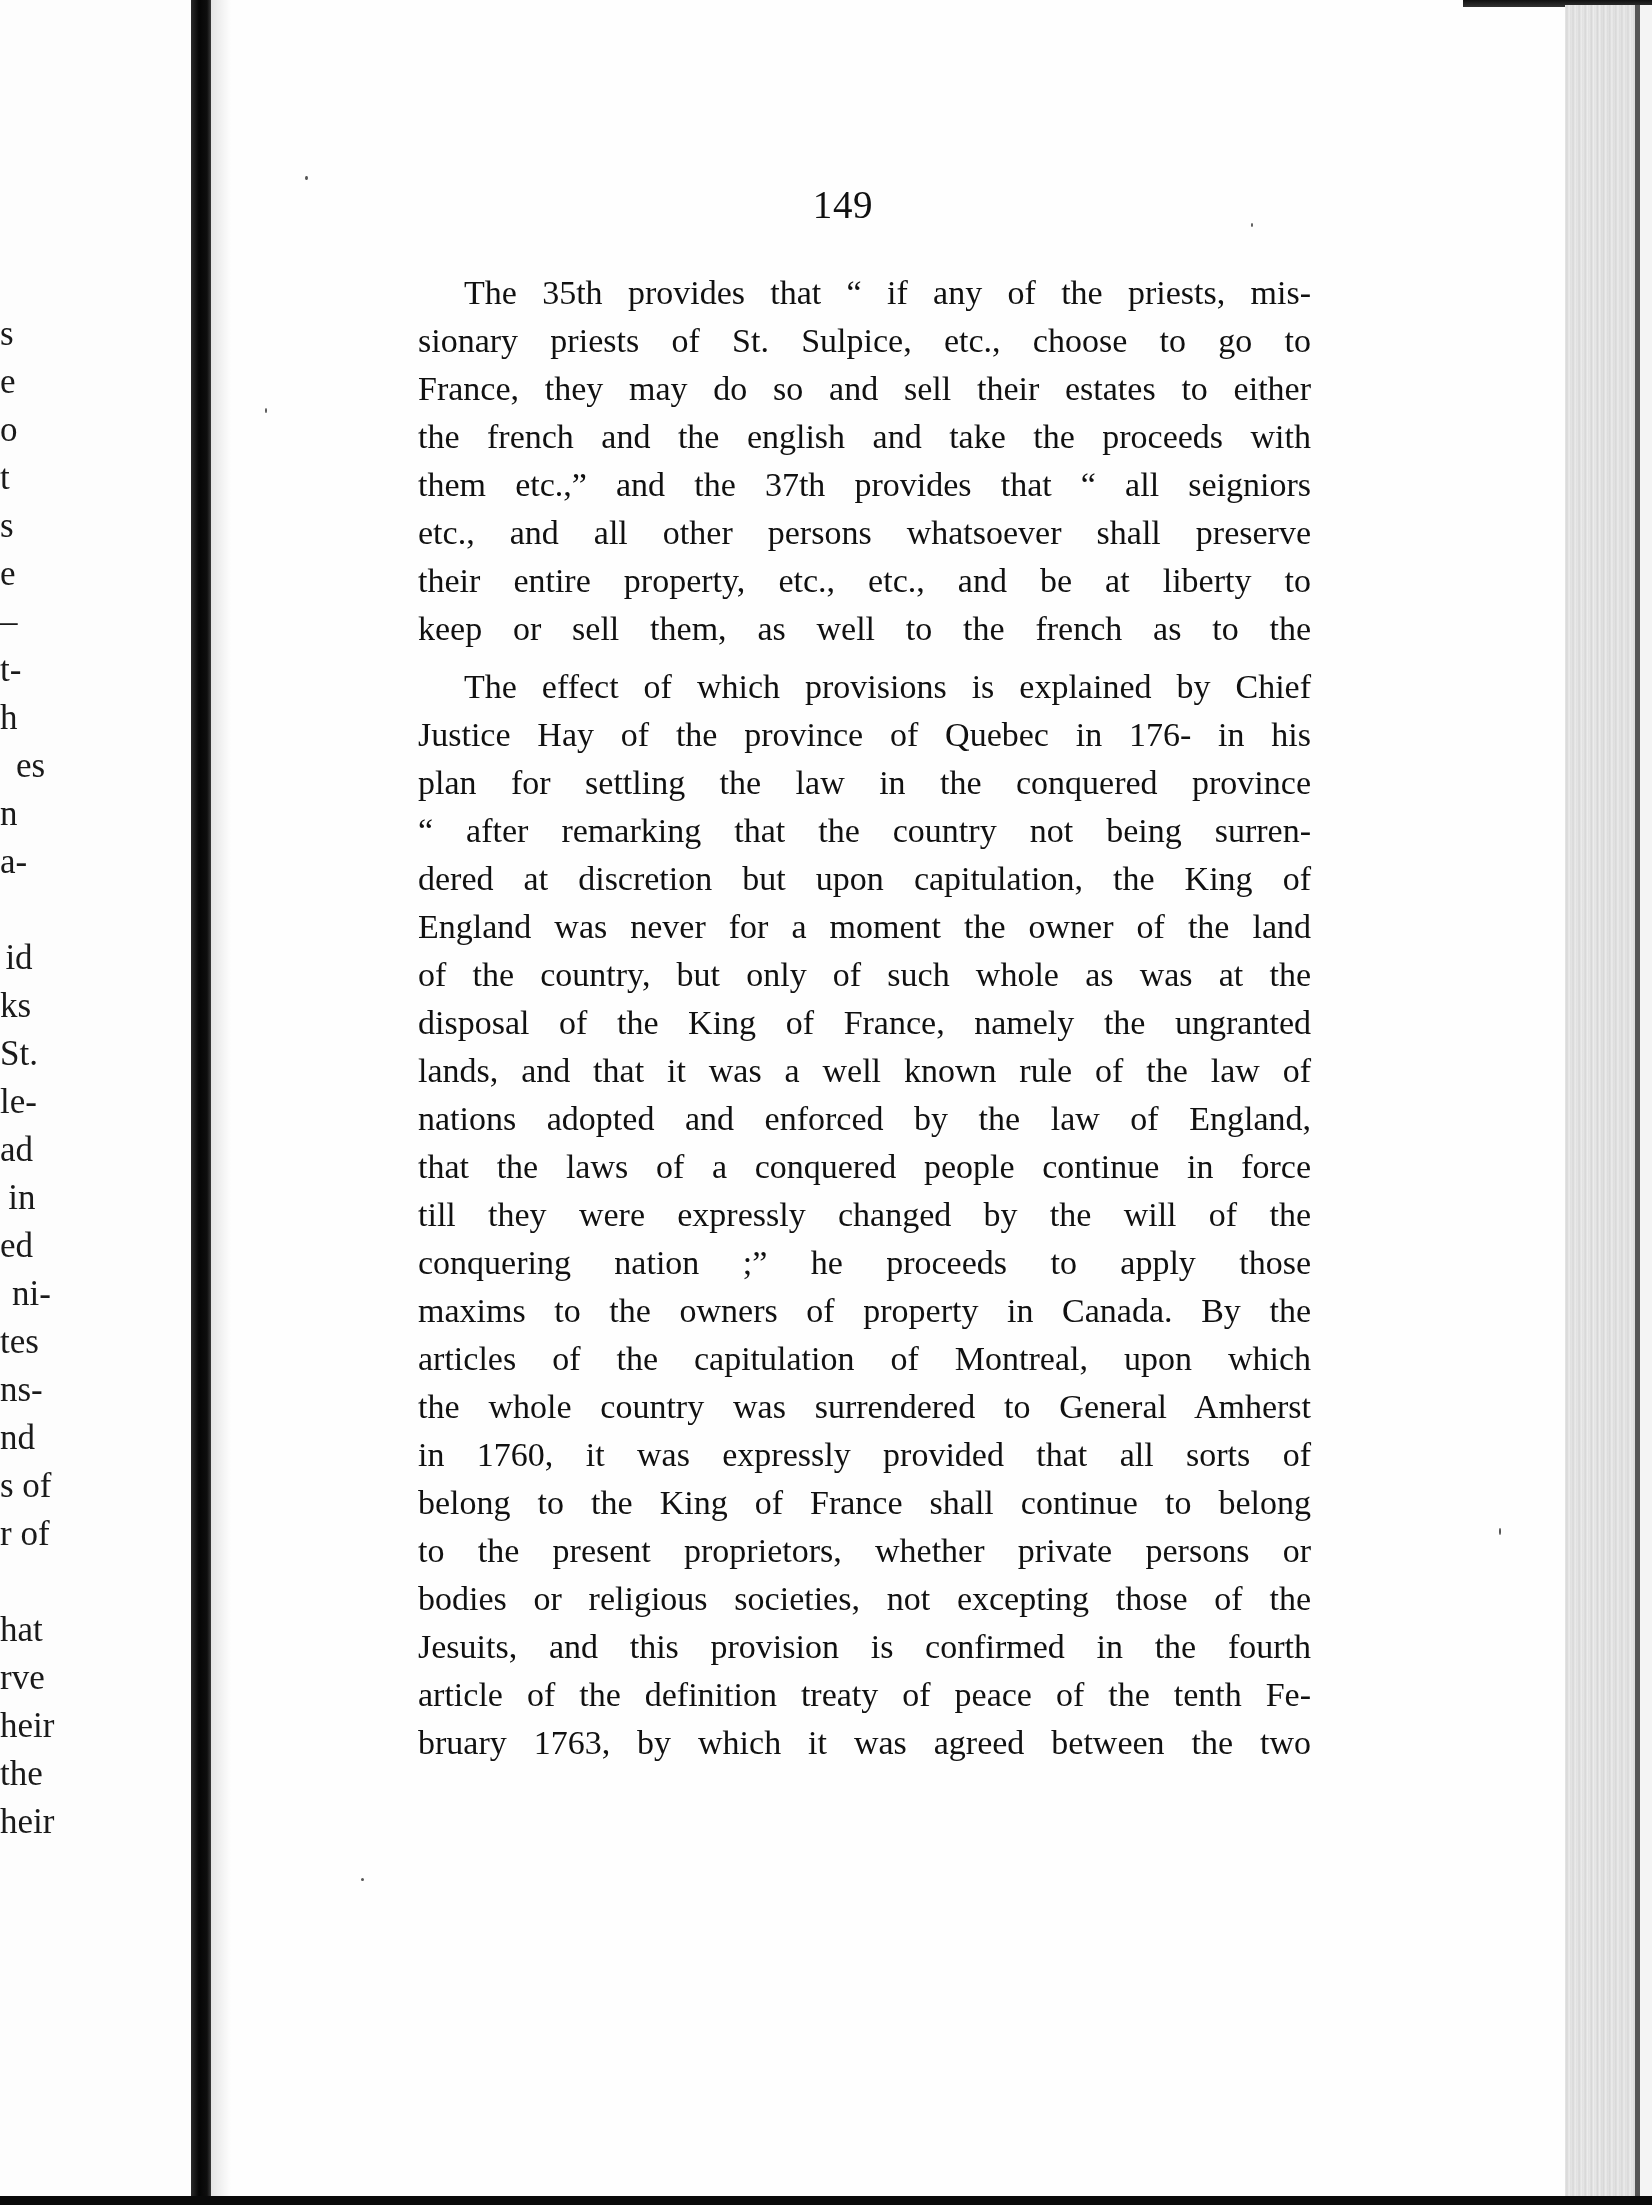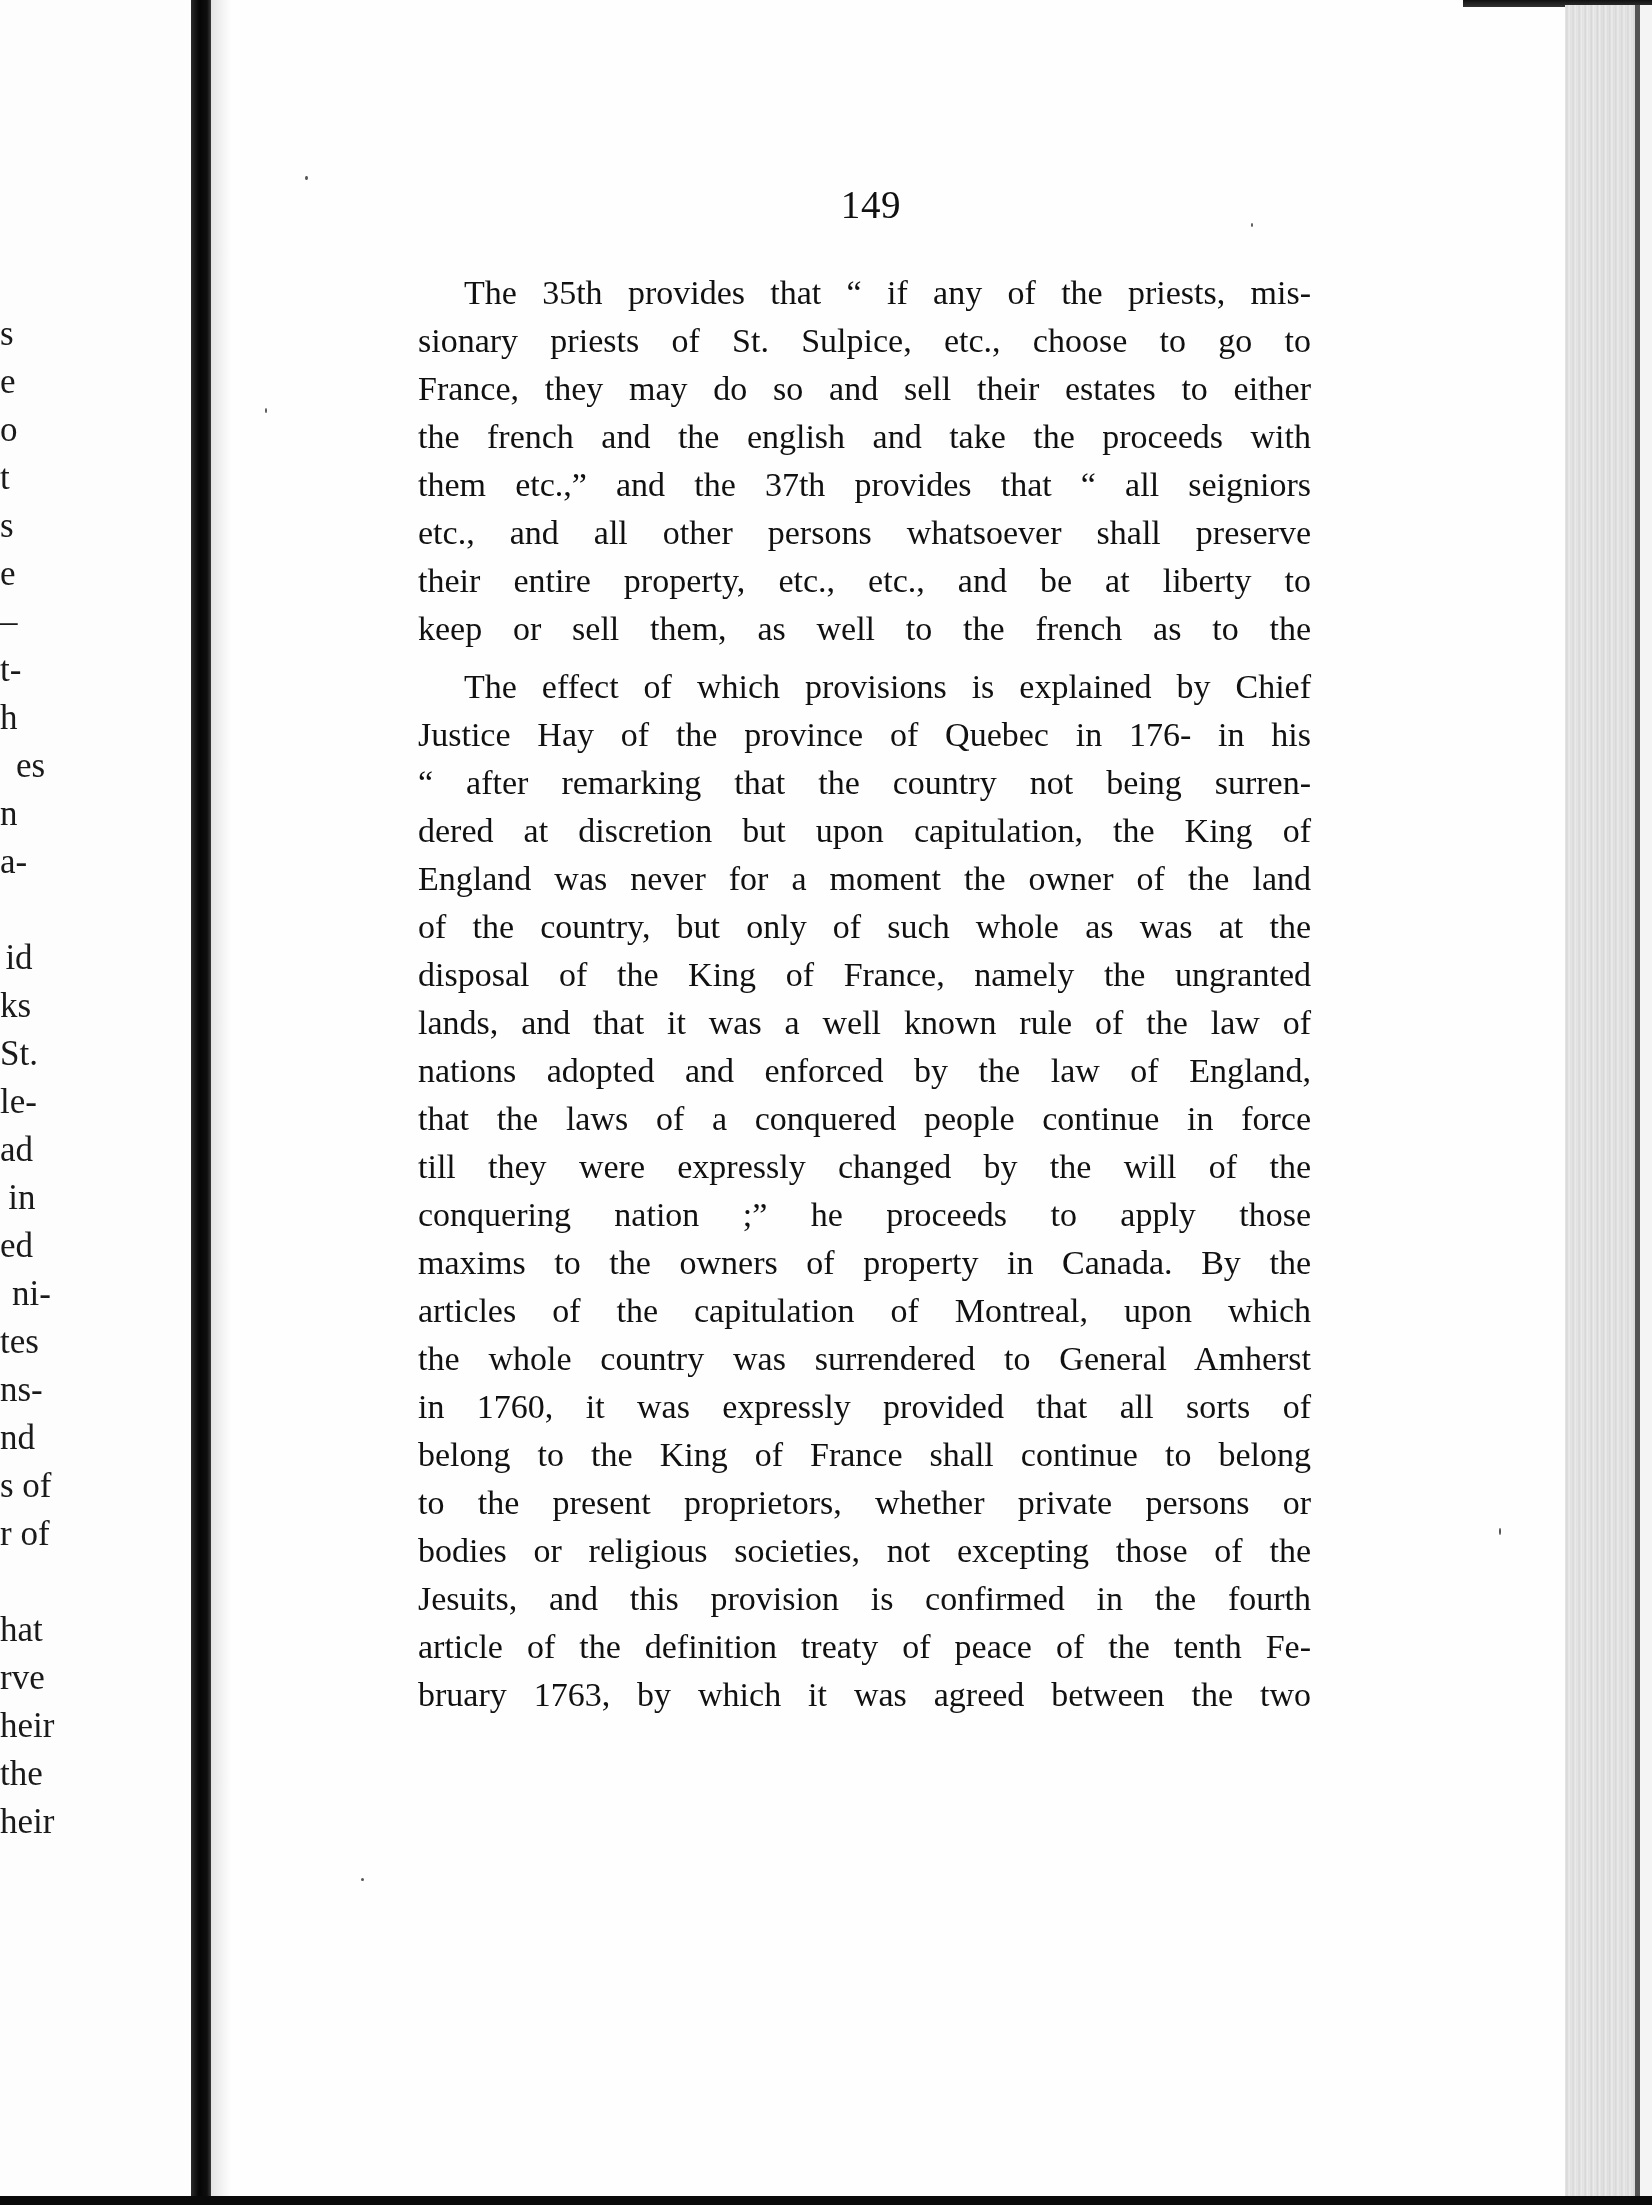--- a/index.html
+++ b/index.html
@@ -98,21 +98,21 @@
     position: absolute;
     left: 1640px;
     top: 5.4px;
     width: 13px;
     height: 2200px;
     background: #f4f4f4;
   }
   
   .page-number {
     position: absolute;
-    left: 803px;
+    left: 775px;
     top: 181px;
     width: 136px;
     text-align: center;
     font-size: 39px;
     line-height: 48px;
     letter-spacing: 0.7px;
   }
   .text-block {
     position: absolute;
     left: 418px;
@@ -202,20 +202,21 @@
       <span class="line">France, they may do so and sell their estates to either</span>
       <span class="line">the french and the english and take the proceeds with</span>
       <span class="line">them etc.,” and the 37th provides that “ all seigniors</span>
       <span class="line">etc., and all other persons whatsoever shall preserve</span>
       <span class="line">their entire property, etc., etc., and be at liberty to</span>
       <span class="line">keep or sell them, as well to the french as to the</span>
     </div>
     <div class="paragraph">
       <span class="line indent">The effect of which provisions is explained by Chief</span>
       <span class="line">Justice Hay of the province of Quebec in 176- in his</span>
+      <span class="line">plan for settling the law in the conquered province</span>
       <span class="line">“ after remarking that the country not being surren-</span>
       <span class="line">dered at discretion but upon capitulation, the King of</span>
       <span class="line">England was never for a moment the owner of the land</span>
       <span class="line">of the country, but only of such whole as was at the</span>
       <span class="line">disposal of the King of France, namely the ungranted</span>
       <span class="line">lands, and that it was a well known rule of the law of</span>
       <span class="line">nations adopted and enforced by the law of England,</span>
       <span class="line">that the laws of a conquered people continue in force</span>
       <span class="line">till they were expressly changed by the will of the</span>
       <span class="line">conquering nation ;” he proceeds to apply those</span>

